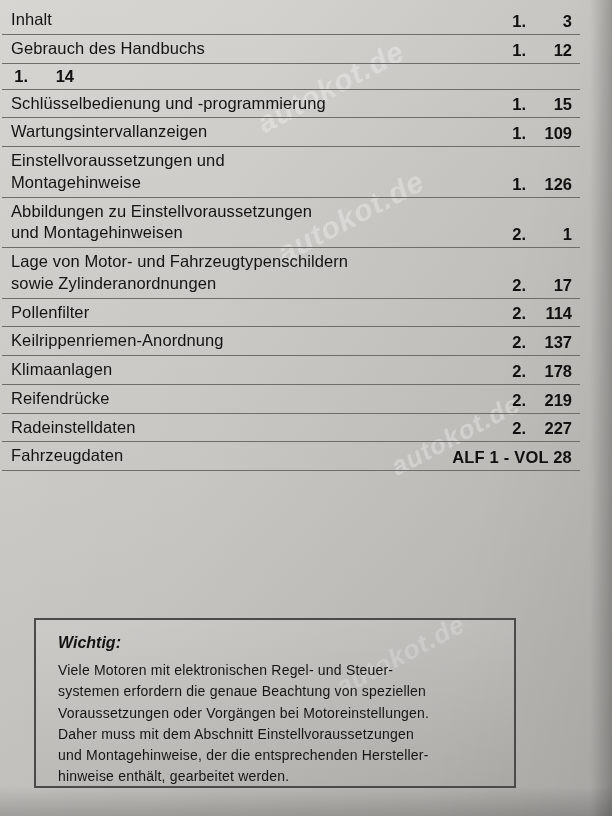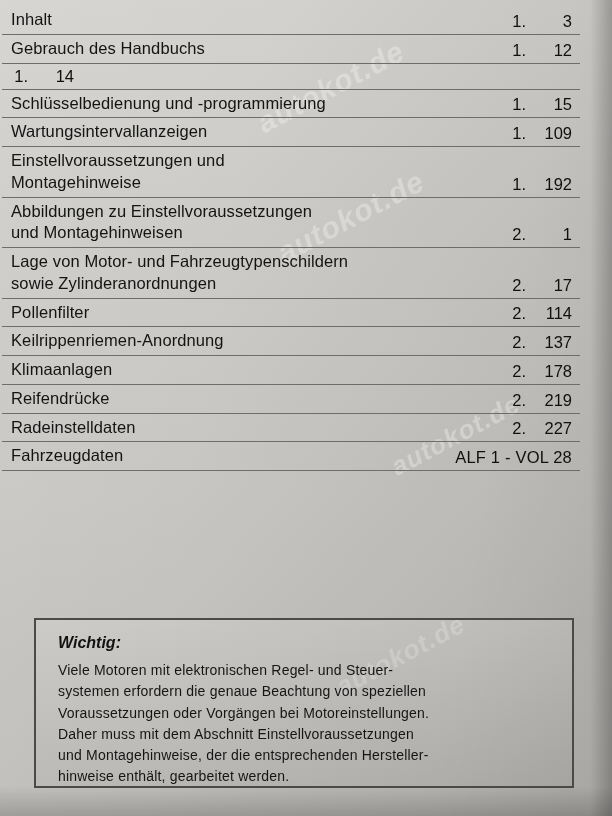--- a/index.html
+++ b/index.html
@@ -57,21 +57,21 @@
     flex: 1 1 auto;
     font-size: 16.5px;
     color: #141414;
     line-height: 1.32;
     padding-left: 9px;
     letter-spacing: 0.1px;
   }
   .toc-page {
     flex: 0 0 auto;
     font-size: 16.5px;
-    font-weight: normal;
+    font-weight: bold;
     color: #101010;
     white-space: pre;
     text-align: right;
     padding-right: 8px;
     align-self: flex-end;
   }
   .toc-page .vol {
     display: inline-block;
     width: 26px;
     text-align: right;
@@ -82,21 +82,21 @@
     text-align: right;
   }
   .toc-page.wide {
     letter-spacing: 0.2px;
   }
 
   .note-box {
     position: absolute;
     left: 34px;
     top: 618px;
-    width: 540px;
+    width: 482px;
     height: 170px;
     border: 2px solid #4a4a48;
     background: linear-gradient(180deg, rgba(255,255,255,0.10), rgba(0,0,0,0.03));
     box-sizing: border-box;
     padding: 14px 18px 10px 22px;
   }
   .note-title {
     font-style: italic;
     font-weight: bold;
     font-size: 16px;
@@ -164,21 +164,21 @@
     </div>
 
     <div class="toc-row">
       <div class="toc-title">Wartungsintervallanzeigen</div>
       <div class="toc-page"><span class="vol">1.</span><span class="num">109</span></div>
     </div>
 
     <div class="toc-row">
       <div class="toc-title" style="white-space: pre-line;">Einstellvoraussetzungen und
 Montagehinweise</div>
-      <div class="toc-page"><span class="vol">1.</span><span class="num">192</span></div>
+      <div class="toc-page"><span class="vol">1.</span><span class="num">126</span></div>
     </div>
 
     <div class="toc-row">
       <div class="toc-title" style="white-space: pre-line;">Abbildungen zu Einstellvoraussetzungen
 und Montagehinweisen</div>
       <div class="toc-page"><span class="vol">2.</span><span class="num">1</span></div>
     </div>
 
     <div class="toc-row">
       <div class="toc-title" style="white-space: pre-line;">Lage von Motor- und Fahrzeugtypenschildern

